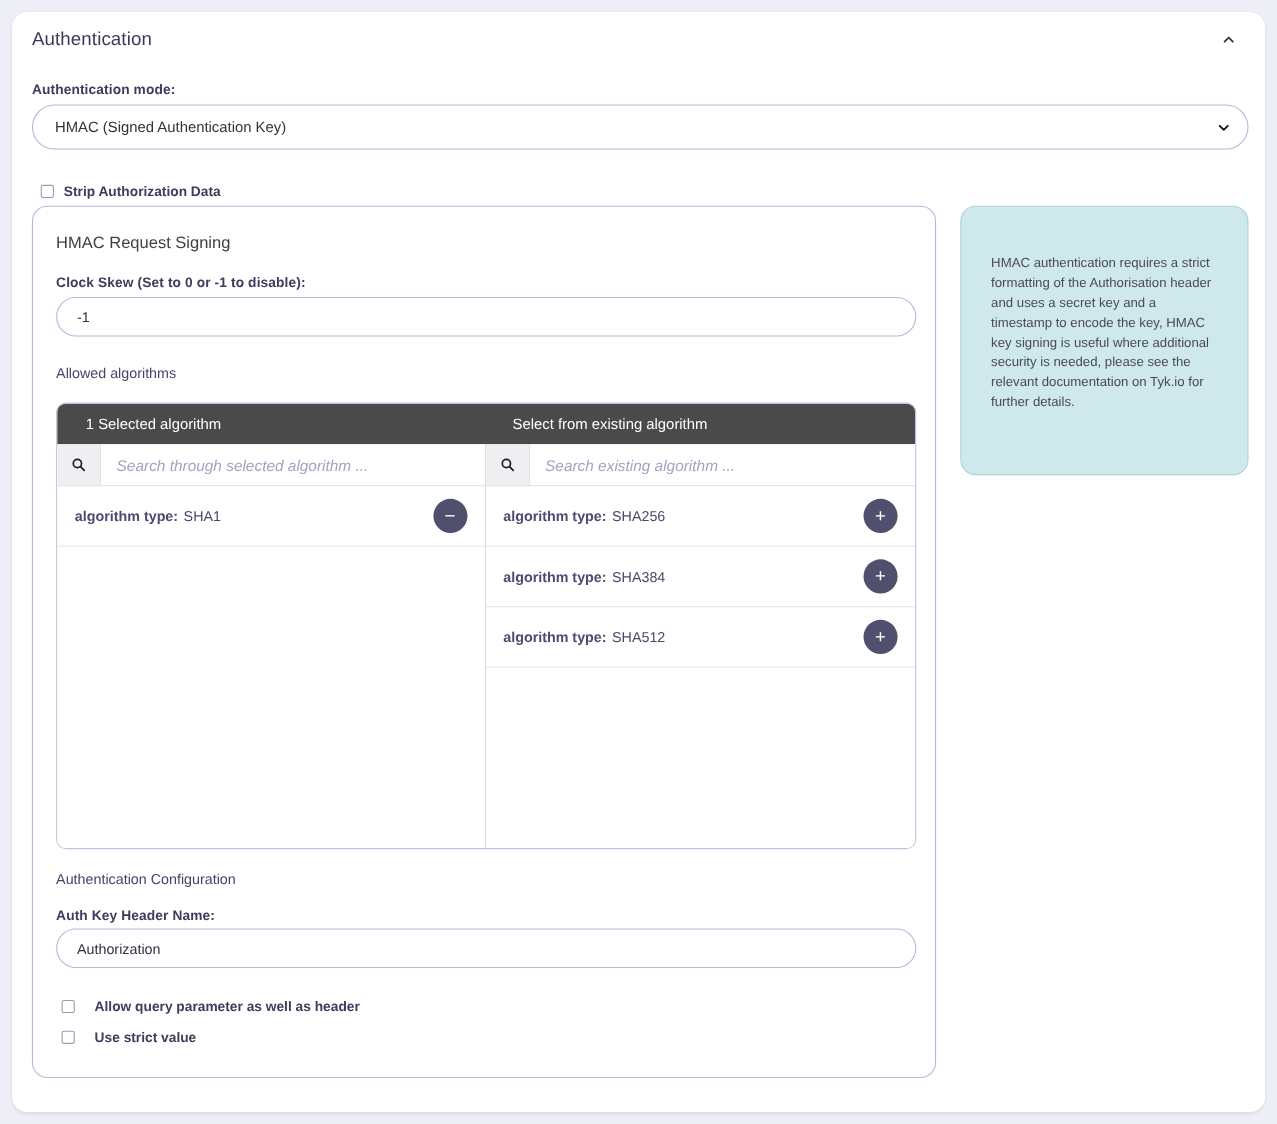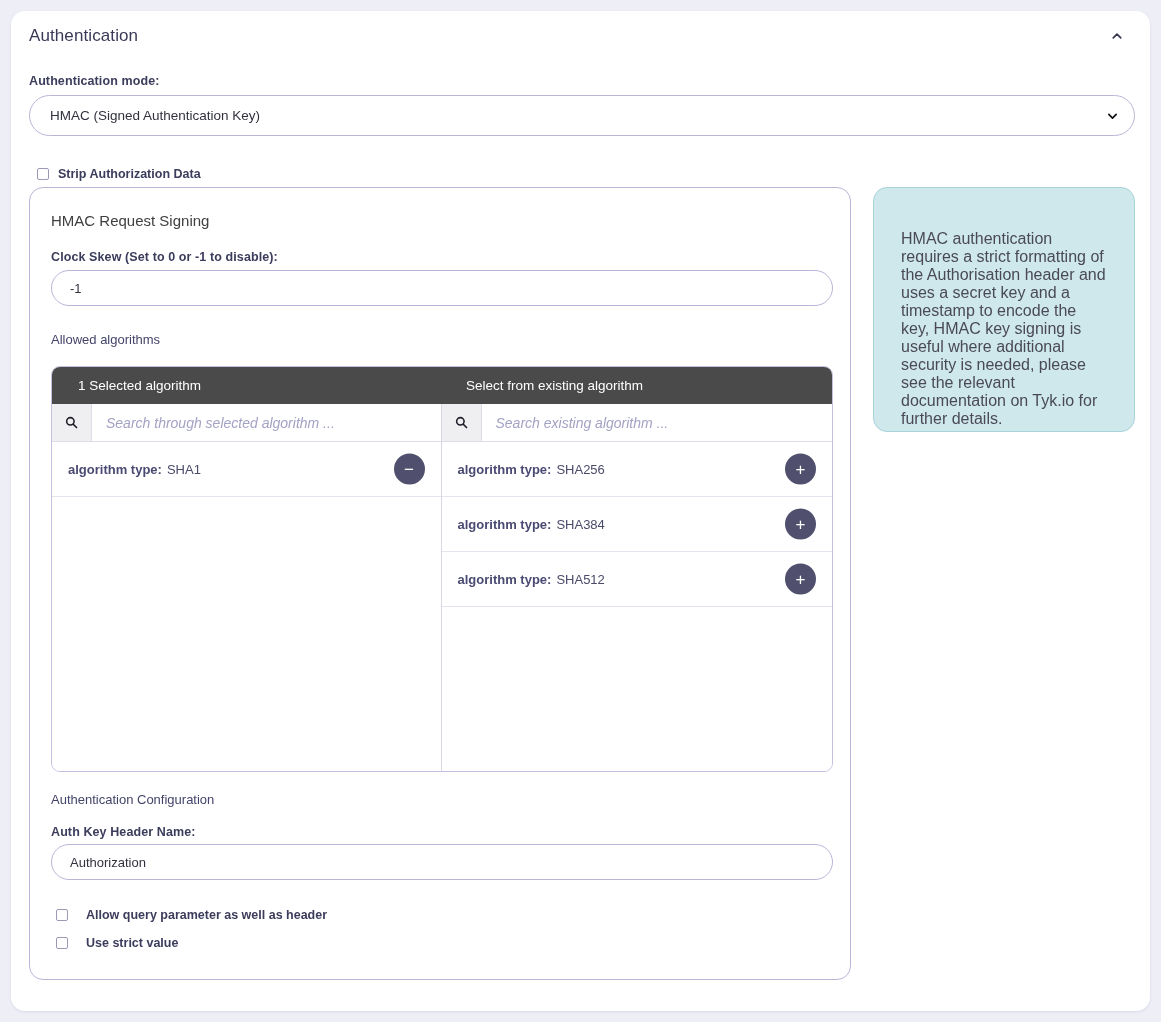--- a/index.html
+++ b/index.html
@@ -248,21 +248,21 @@
   .info-box {
     position: absolute;
     left: 862px; top: 176px;
     width: 262px; height: 245px;
     background: #cfe8ec;
     border: 1px solid #a9d2d9;
     border-radius: 14px;
     padding: 42px 27px 0 27px;
   }
   .info-text {
-    font-size: 16px;
+    font-size: 12px;
     line-height: 18px;
     color: #4a4a55;
   }
 </style>
 </head>
 <body>
 
 <div class="page">
   <div class="auth-card">
 

